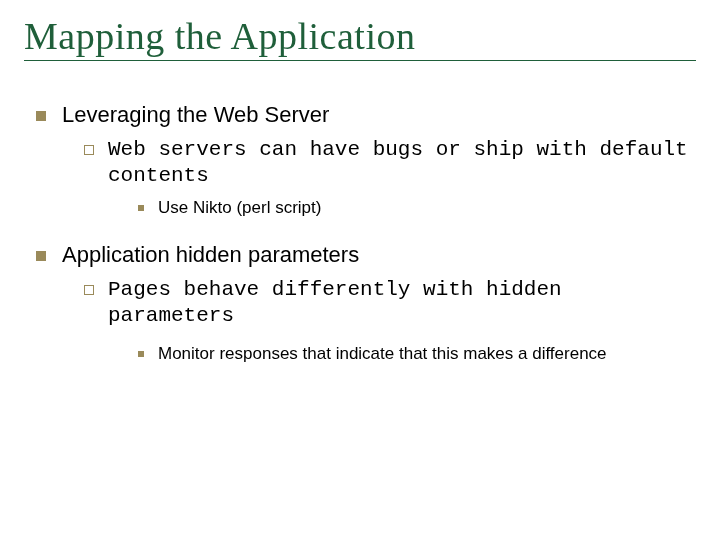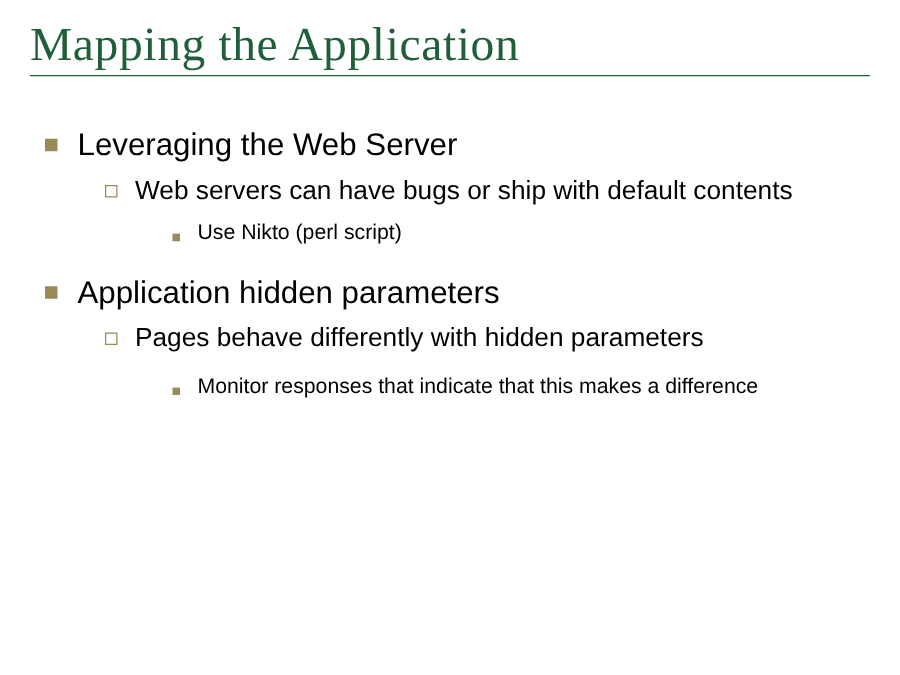--- a/index.html
+++ b/index.html
@@ -47,32 +47,32 @@
   .txt {
     flex: 1 1 auto;
   }
   
   .l1 { margin-left: 8px; }
   .l1 .bullet {
     width: 10px; height: 10px;
     background: #9a8a5a;
     margin: 10px 16px 0 0;
   }
-  .l1 .txt { font-size: 25px; line-height: 1.25; }
+  .l1 .txt { font-size: 22px; line-height: 1.25; }
   
   .l2 { margin-left: 56px; margin-top: 4px;}
   .l2 .bullet {
     width: 8px; height: 8px;
     border: 1px solid #9a8a5a;
     background: transparent;
     margin: 8px 14px 0 0;
   }
-  .l2 .txt { font-size: 21px; line-height: 1.25; }
+  .l2 .txt { font-size: 21px; line-height: 1.25; font-family: Liberation Mono, monospace; }
   
-  .l3 { margin-left: 110px; margin-top: 2px; align-items: center; }
+  .l3 { margin-left: 110px; margin-top: 2px; }
   .l3 .bullet {
     width: 6px; height: 6px;
     background: #9a8a5a;
     margin: 8px 14px 0 0;
   }
   .l3 .txt { font-size: 17px; line-height: 1.3; }
   .gap-lg { height: 14px; }
   .gap-sm { height: 4px; }
 </style>
 </head>

